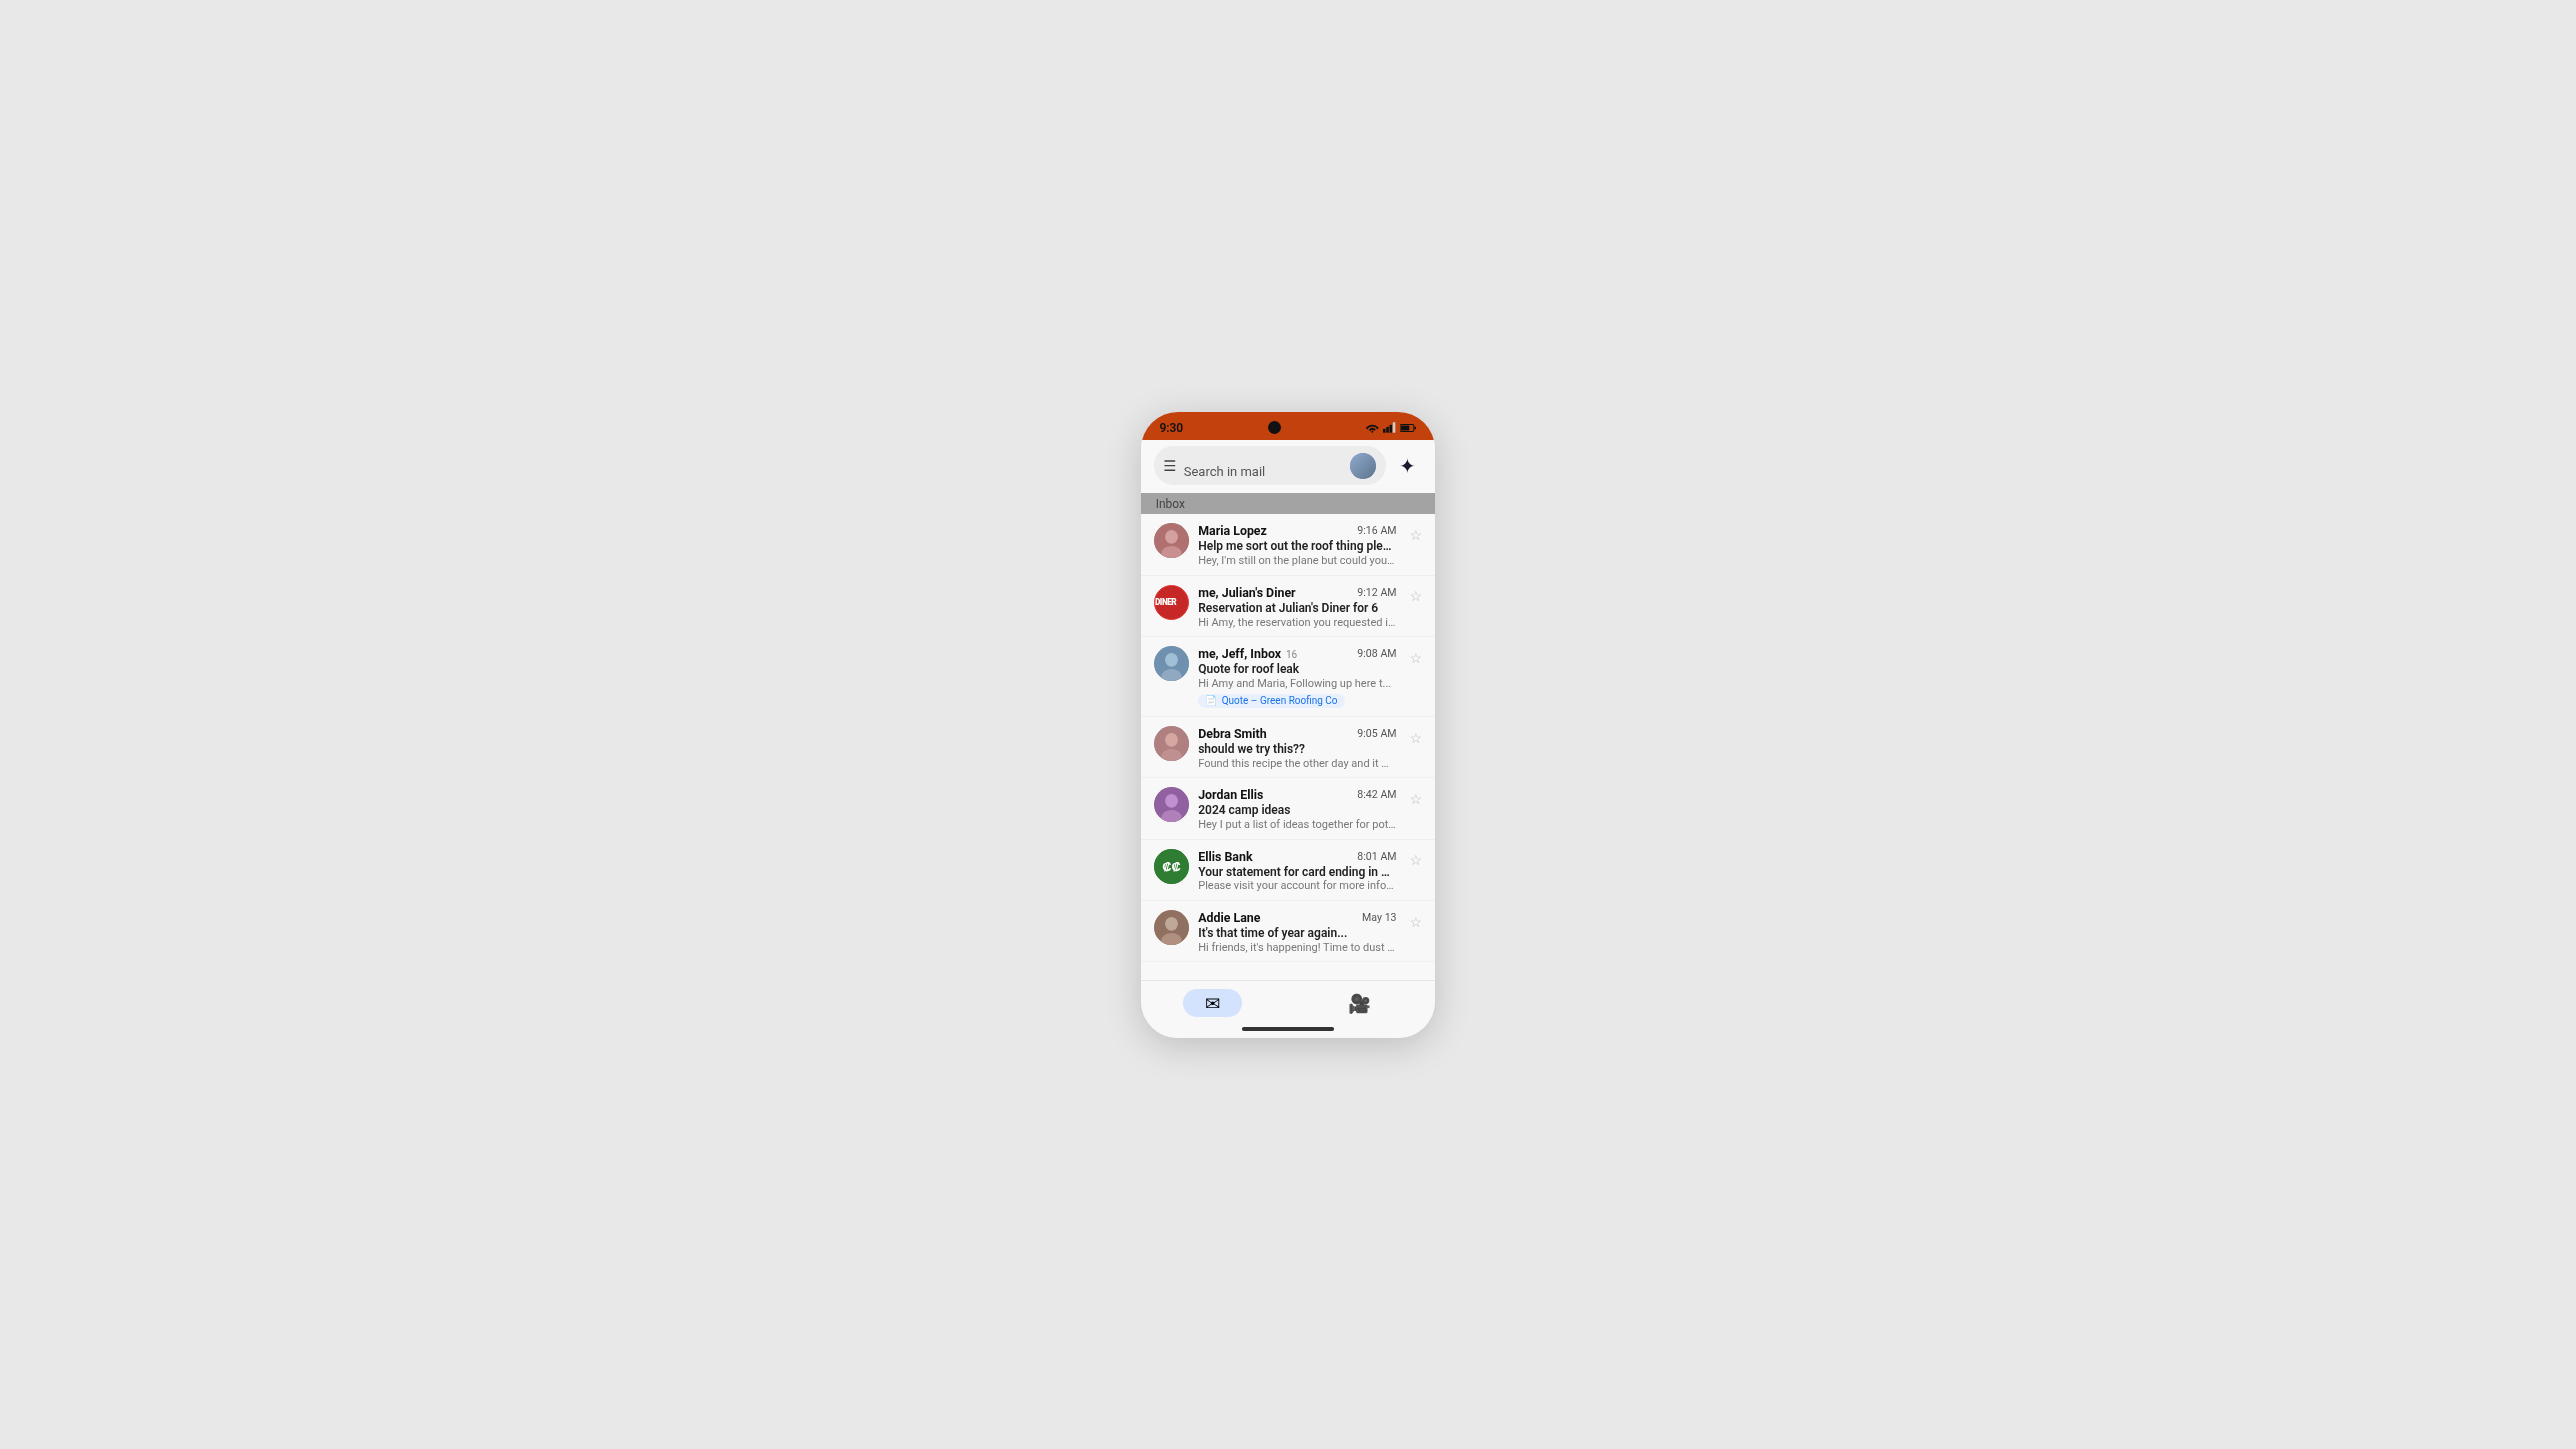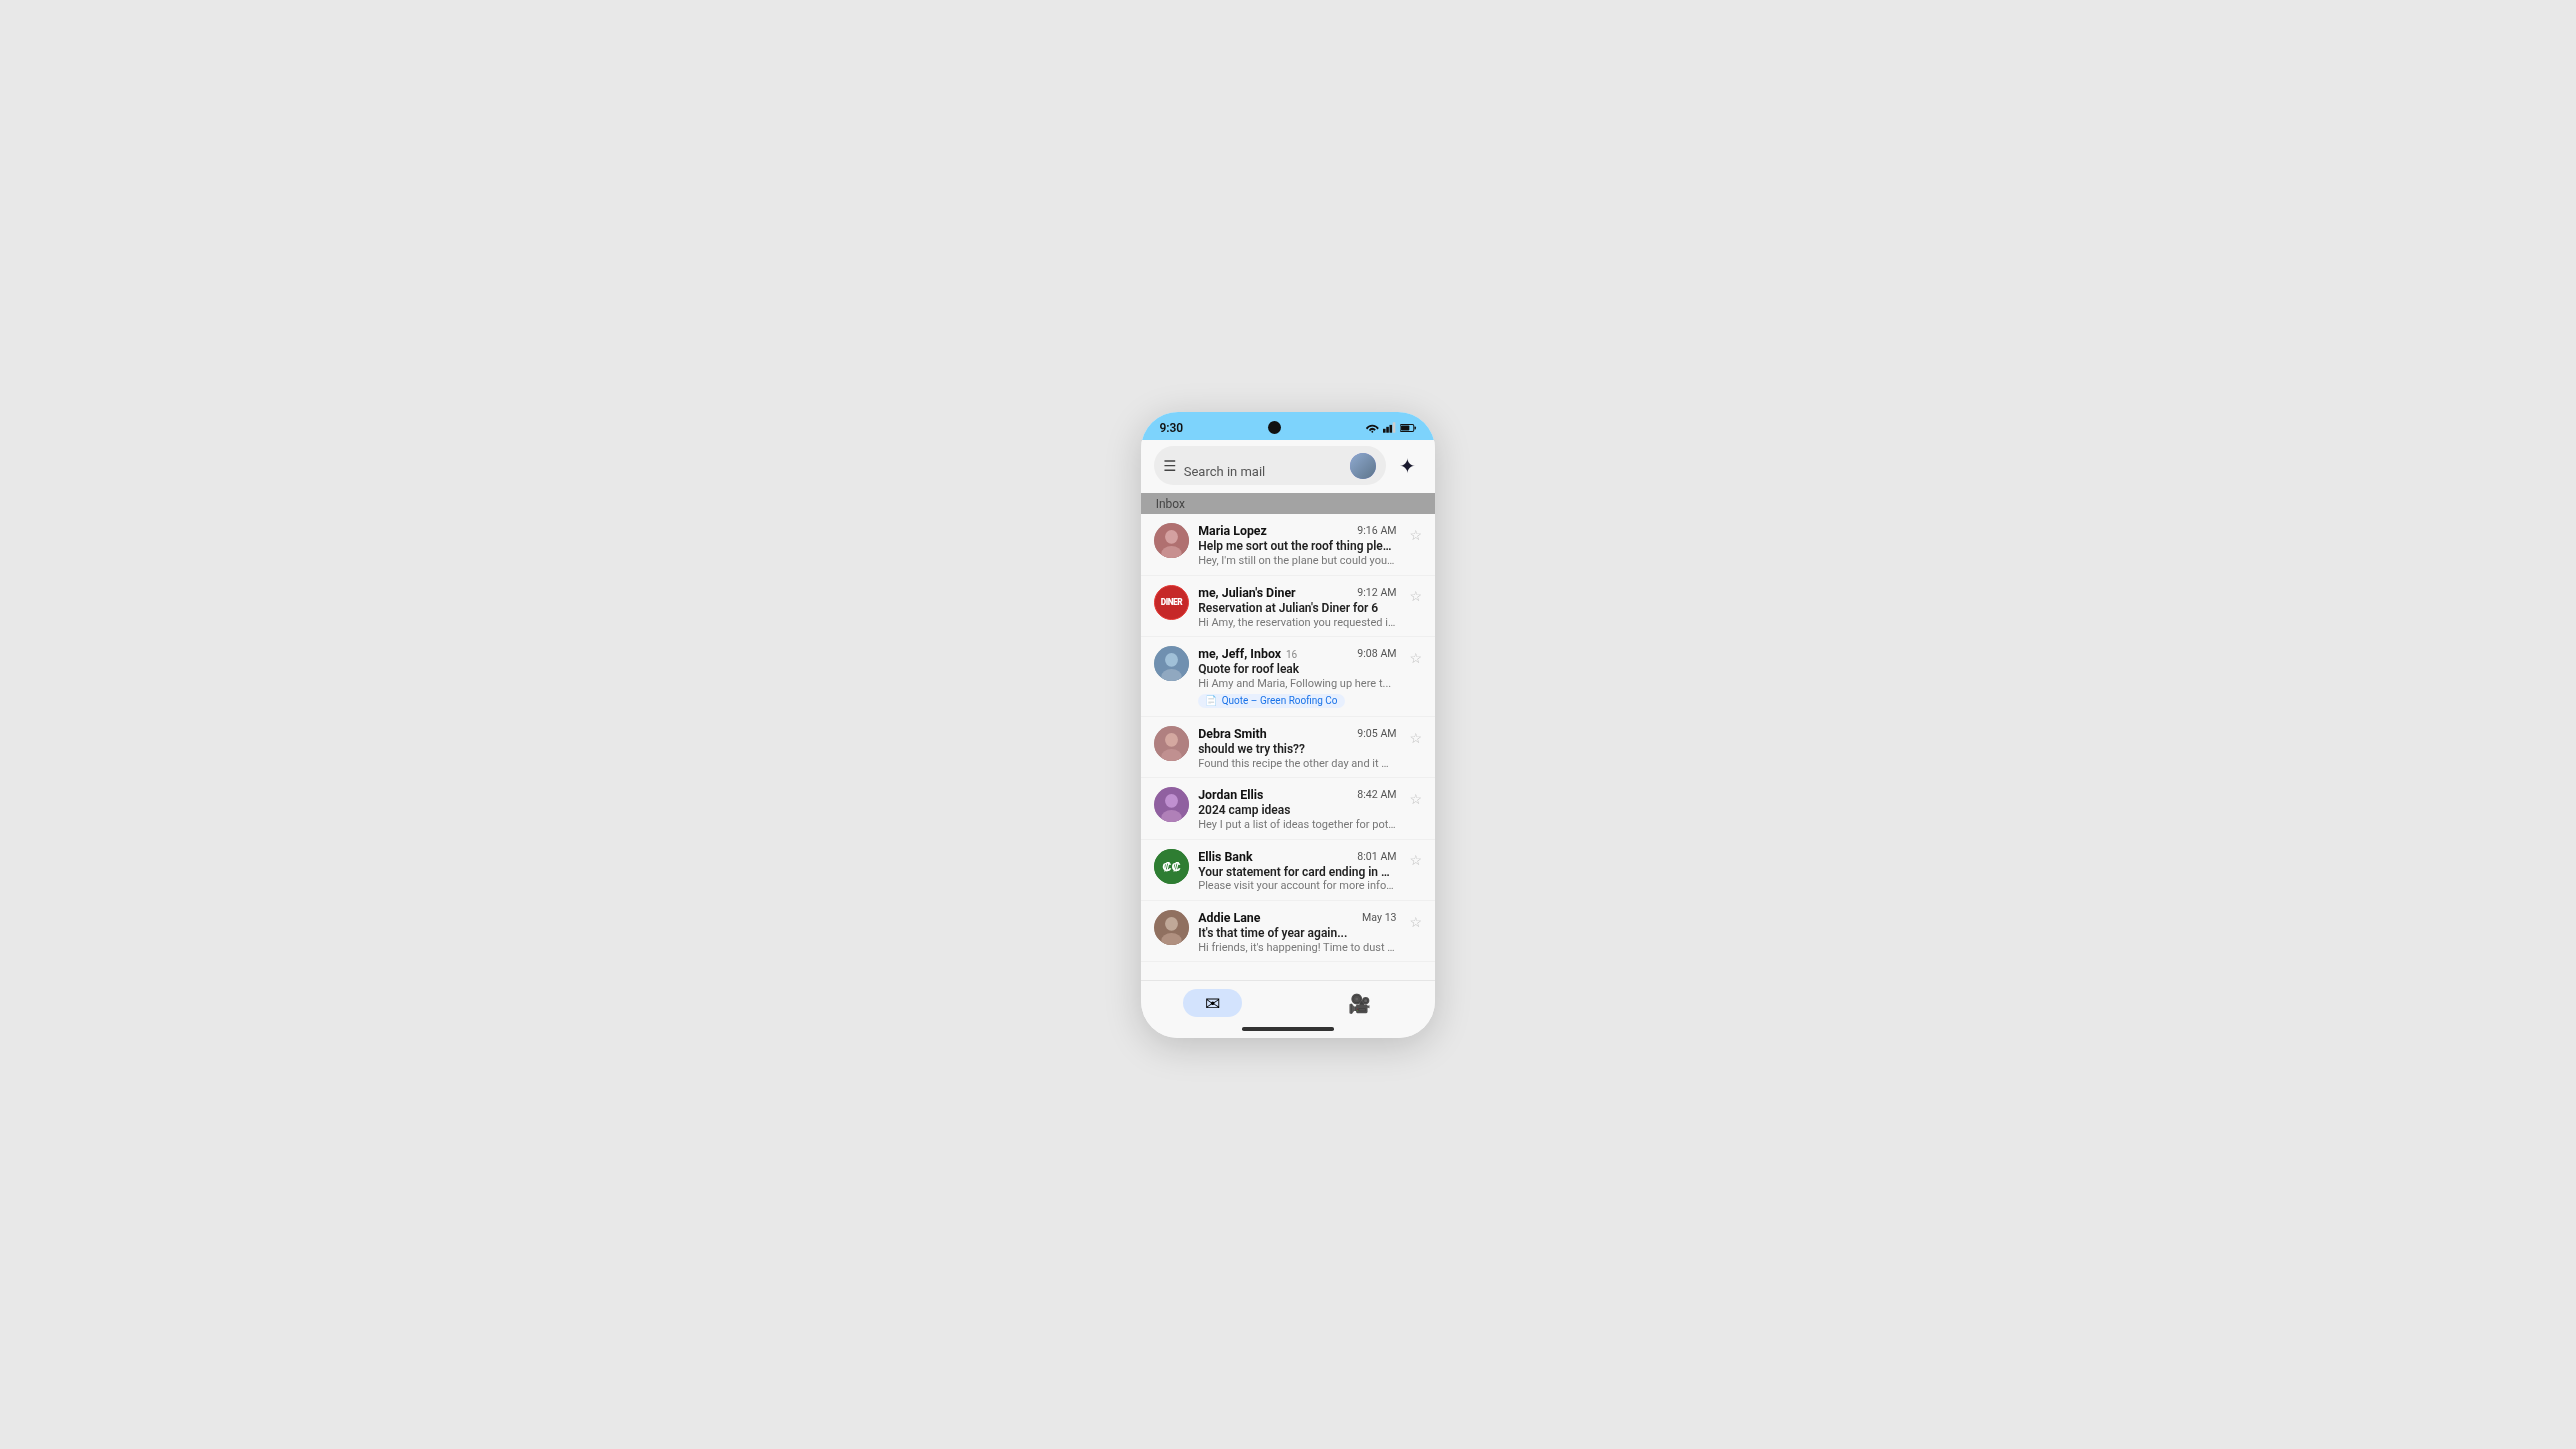--- a/index.html
+++ b/index.html
@@ -20,21 +20,21 @@
       overflow: hidden;
       display: flex;
       flex-direction: column;
       position: relative;
     }
     .status-bar {
       display: flex;
       justify-content: space-between;
       align-items: center;
       padding: 9.2px 18.4px 5.5px 18.4px;
-      background: #7dd3fc;
+      background: #c2410c;
     }
     .status-time {
       font-size: 12px;
       font-weight: 600;
       color: #111;
     }
     .status-center {
       width: 13px;
       height: 13px;
       background: #111;
@@ -325,21 +325,21 @@
         </div>
         <div class="email-subject">Help me sort out the roof thing please</div>
         <div class="email-preview">Hey, I'm still on the plane but could you repl...</div>
       </div>
       <div class="email-star-col">
         <span class="email-star">☆</span>
       </div>
     </div>
 
     <div class="email-item">
-      <div class="email-avatar diner-av" style="font-size:8.3px;letter-spacing:-0.5px;flex-direction:column;display:flex;align-items:center;justify-content:center;">
+      <div class="email-avatar diner-av" style="font-size:8.3px;letter-spacing:-0.5px;flex-direction:column;display:flex;align-items:flex-start;justify-content:center;">
         <span style="font-size:8.3px;font-weight:900;color:#fff;">DINER</span>
       </div>
       <div class="email-content">
         <div class="email-header">
           <span class="email-sender">me, Julian's Diner</span>
           <span class="email-time">9:12 AM</span>
         </div>
         <div class="email-subject">Reservation at Julian's Diner for 6</div>
         <div class="email-preview">Hi Amy, the reservation you requested is now</div>
       </div>

